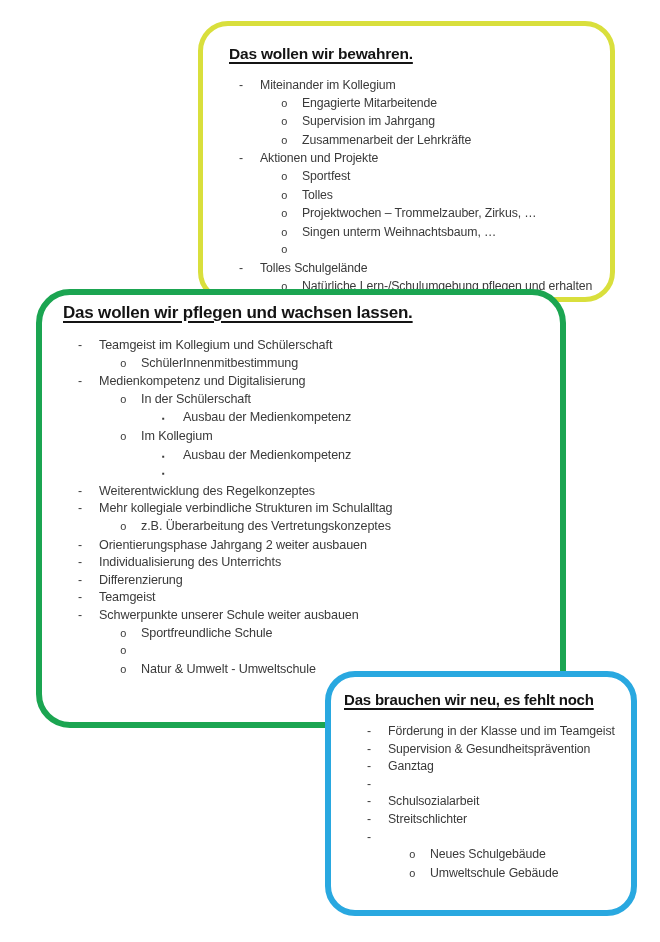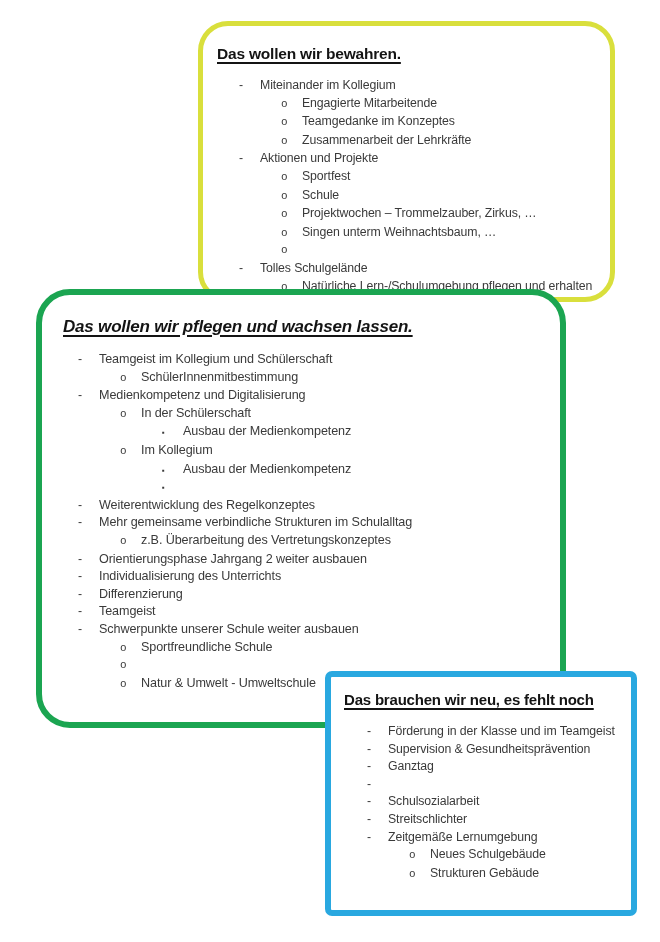--- a/index.html
+++ b/index.html
@@ -24,22 +24,22 @@
   .title {
     margin: 0;
     font-weight: bold;
     color: #141414;
     letter-spacing: -0.2px;
     text-decoration: underline;
     text-decoration-thickness: 1.5px;
     text-underline-offset: 3px;
     white-space: pre;
   }
-  #box-0 .title { margin: 18px 0 0 14px; font-size: 15.5px; line-height: 19px; }
-  #box-1 .title { margin: 21px 0 0 21px; font-size: 17px;   line-height: 21px; font-style: italic; }
+  #box-0 .title { margin: 18px 0 0 26px; font-size: 15.5px; line-height: 19px; }
+  #box-1 .title { margin: 7px 0 0 21px; font-size: 17px;   line-height: 21px; }
   #box-2 .title { margin: 13px 0 0 13px; font-size: 15px;   line-height: 19px; }
 
   .list { margin-top: 14px; color: #3a3a3a; letter-spacing: -0.1px; }
   #box-0 .list { font-size: 12.3px; }
   #box-1 .list { font-size: 12.6px; }
   #box-2 .list { font-size: 12.3px; }
 
   .li { display: flex; align-items: baseline; line-height: 17.6px; }
   .lvl1 { padding-left: 36px; }
   .lvl2 { padding-left: 78px; }
@@ -63,37 +63,37 @@
         <div class="li lvl1">
           <span class="bullet">-</span>
           <span class="txt">Miteinander im Kollegium</span>
         </div>
         <div class="li lvl2">
           <span class="bullet">o</span>
           <span class="txt">Engagierte Mitarbeitende</span>
         </div>
         <div class="li lvl2">
           <span class="bullet">o</span>
-          <span class="txt">Teamgedanke im Konzeptes</span>
+          <span class="txt">Supervision im Jahrgang</span>
         </div>
         <div class="li lvl2">
           <span class="bullet">o</span>
           <span class="txt">Zusammenarbeit der Lehrkräfte</span>
         </div>
         <div class="li lvl1">
           <span class="bullet">-</span>
           <span class="txt">Aktionen und Projekte</span>
         </div>
         <div class="li lvl2">
           <span class="bullet">o</span>
           <span class="txt">Sportfest</span>
         </div>
         <div class="li lvl2">
           <span class="bullet">o</span>
-          <span class="txt">Schule</span>
+          <span class="txt">Tolles</span>
         </div>
         <div class="li lvl2">
           <span class="bullet">o</span>
           <span class="txt">Projektwochen – Trommelzauber, Zirkus, …</span>
         </div>
         <div class="li lvl2">
           <span class="bullet">o</span>
           <span class="txt">Singen unterm Weihnachtsbaum, …</span>
         </div>
         <div class="li lvl2">
@@ -143,21 +143,21 @@
         </div>
         <div class="li lvl3">
           <span class="bullet">▪</span>
         </div>
         <div class="li lvl1">
           <span class="bullet">-</span>
           <span class="txt">Weiterentwicklung des Regelkonzeptes</span>
         </div>
         <div class="li lvl1">
           <span class="bullet">-</span>
-          <span class="txt">Mehr gemeinsame verbindliche Strukturen im Schulalltag</span>
+          <span class="txt">Mehr kollegiale verbindliche Strukturen im Schulalltag</span>
         </div>
         <div class="li lvl2">
           <span class="bullet">o</span>
           <span class="txt">z.B. Überarbeitung des Vertretungskonzeptes</span>
         </div>
         <div class="li lvl1">
           <span class="bullet">-</span>
           <span class="txt">Orientierungsphase Jahrgang 2 weiter ausbauen</span>
         </div>
         <div class="li lvl1">
@@ -183,21 +183,21 @@
         <div class="li lvl2">
           <span class="bullet">o</span>
         </div>
         <div class="li lvl2">
           <span class="bullet">o</span>
           <span class="txt">Natur &amp; Umwelt - Umweltschule</span>
         </div>
       </div>
   </section>
 
-  <section class="box" id="box-2" style="border-color: rgb(41, 168, 224); border-radius: 7px;">
+  <section class="box" id="box-2" style="border-color: rgb(41, 168, 224);">
     <h2 class="title">Das brauchen wir neu, es fehlt noch</h2>
     <div class="list">
         <div class="li lvl1">
           <span class="bullet">-</span>
           <span class="txt">Förderung in der Klasse und im Teamgeist</span>
         </div>
         <div class="li lvl1">
           <span class="bullet">-</span>
           <span class="txt">Supervision &amp; Gesundheitsprävention</span>
         </div>
@@ -211,26 +211,25 @@
         <div class="li lvl1">
           <span class="bullet">-</span>
           <span class="txt">Schulsozialarbeit</span>
         </div>
         <div class="li lvl1">
           <span class="bullet">-</span>
           <span class="txt">Streitschlichter</span>
         </div>
         <div class="li lvl1">
           <span class="bullet">-</span>
-          <span class="txt">Zeitgemäße Lernumgebung</span>
         </div>
         <div class="li lvl2">
           <span class="bullet">o</span>
           <span class="txt">Neues Schulgebäude</span>
         </div>
         <div class="li lvl2">
           <span class="bullet">o</span>
-          <span class="txt">Strukturen Gebäude</span>
+          <span class="txt">Umweltschule Gebäude</span>
         </div>
       </div>
   </section>
 
 </div>
 
 </body></html>

